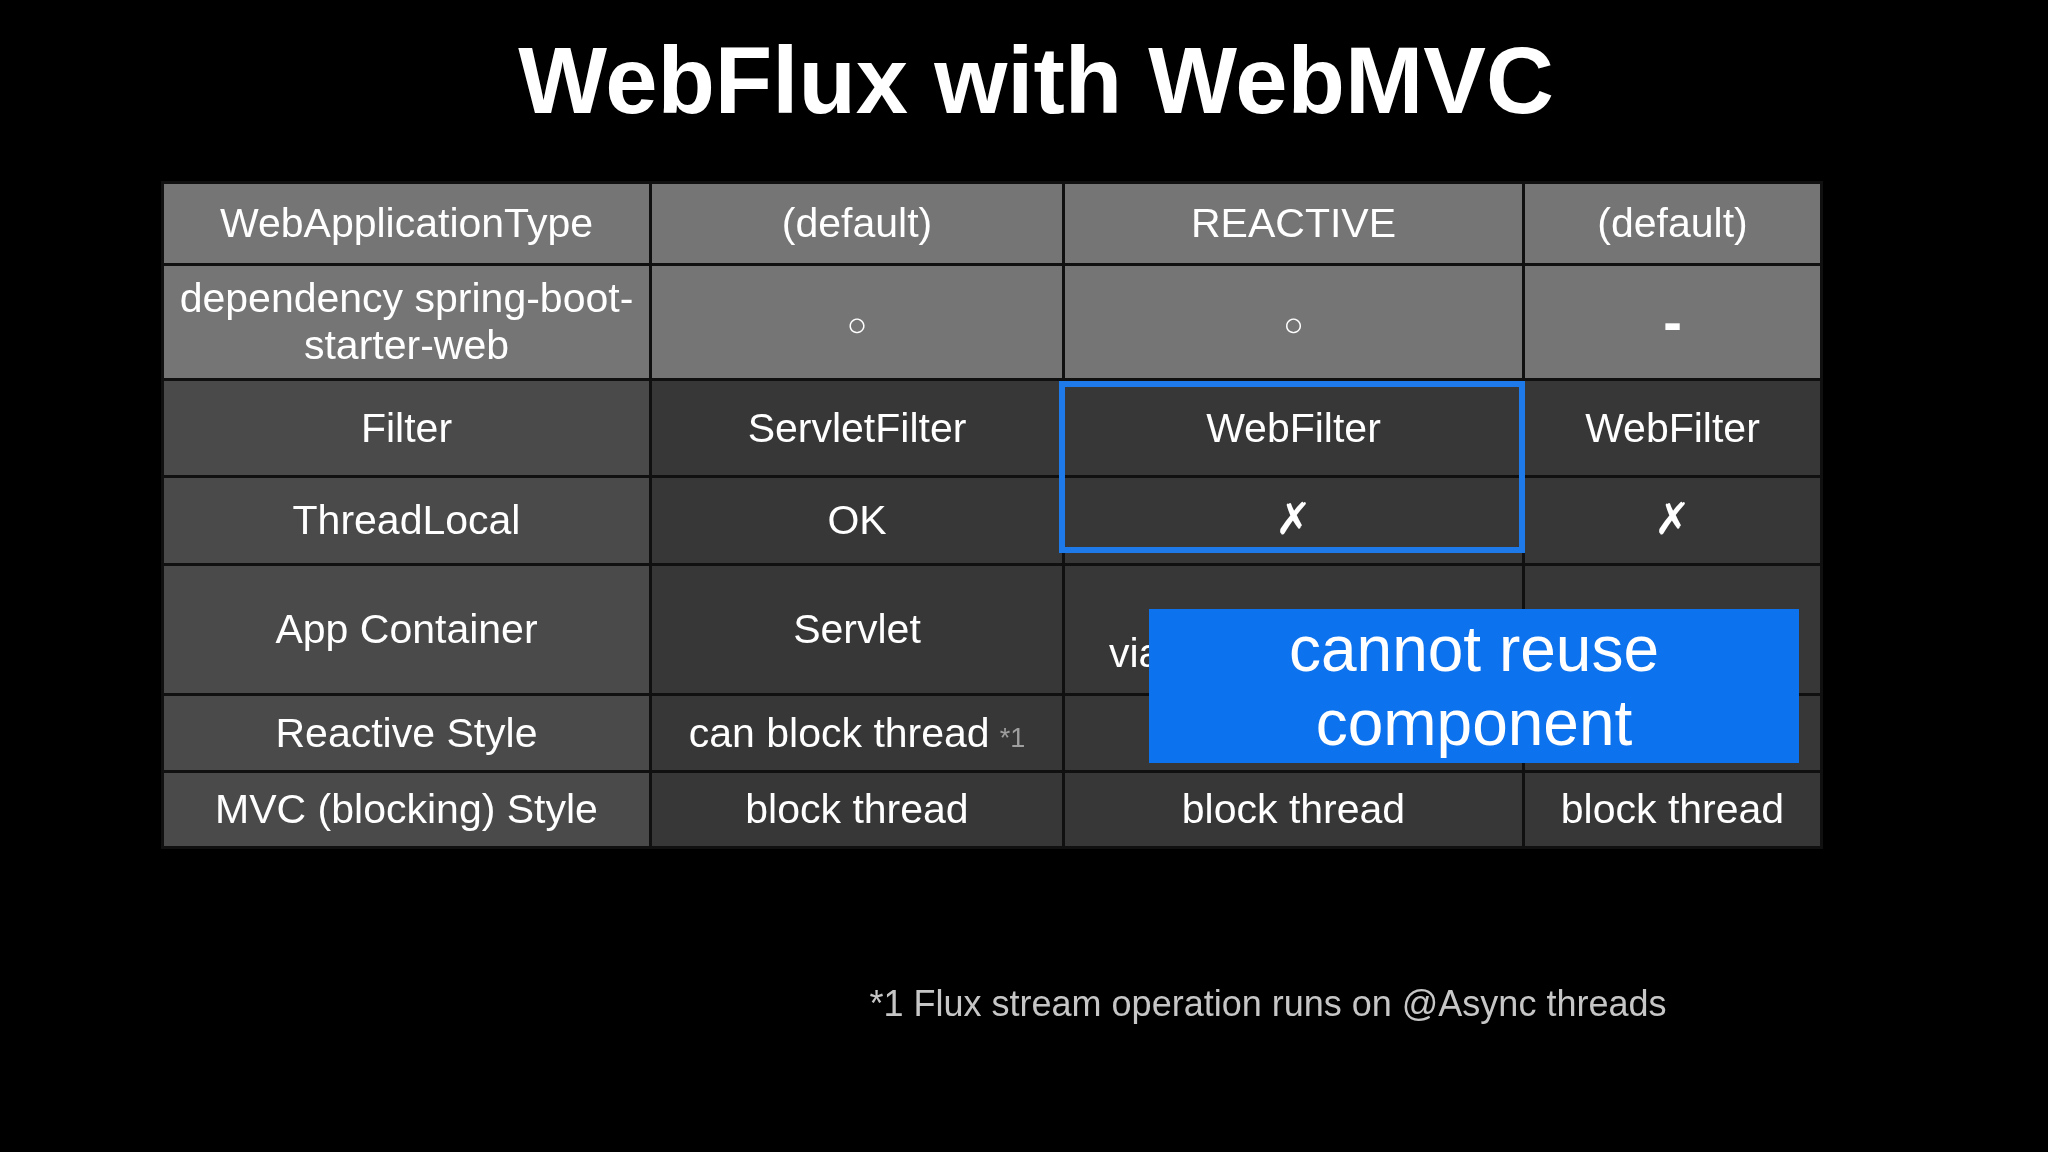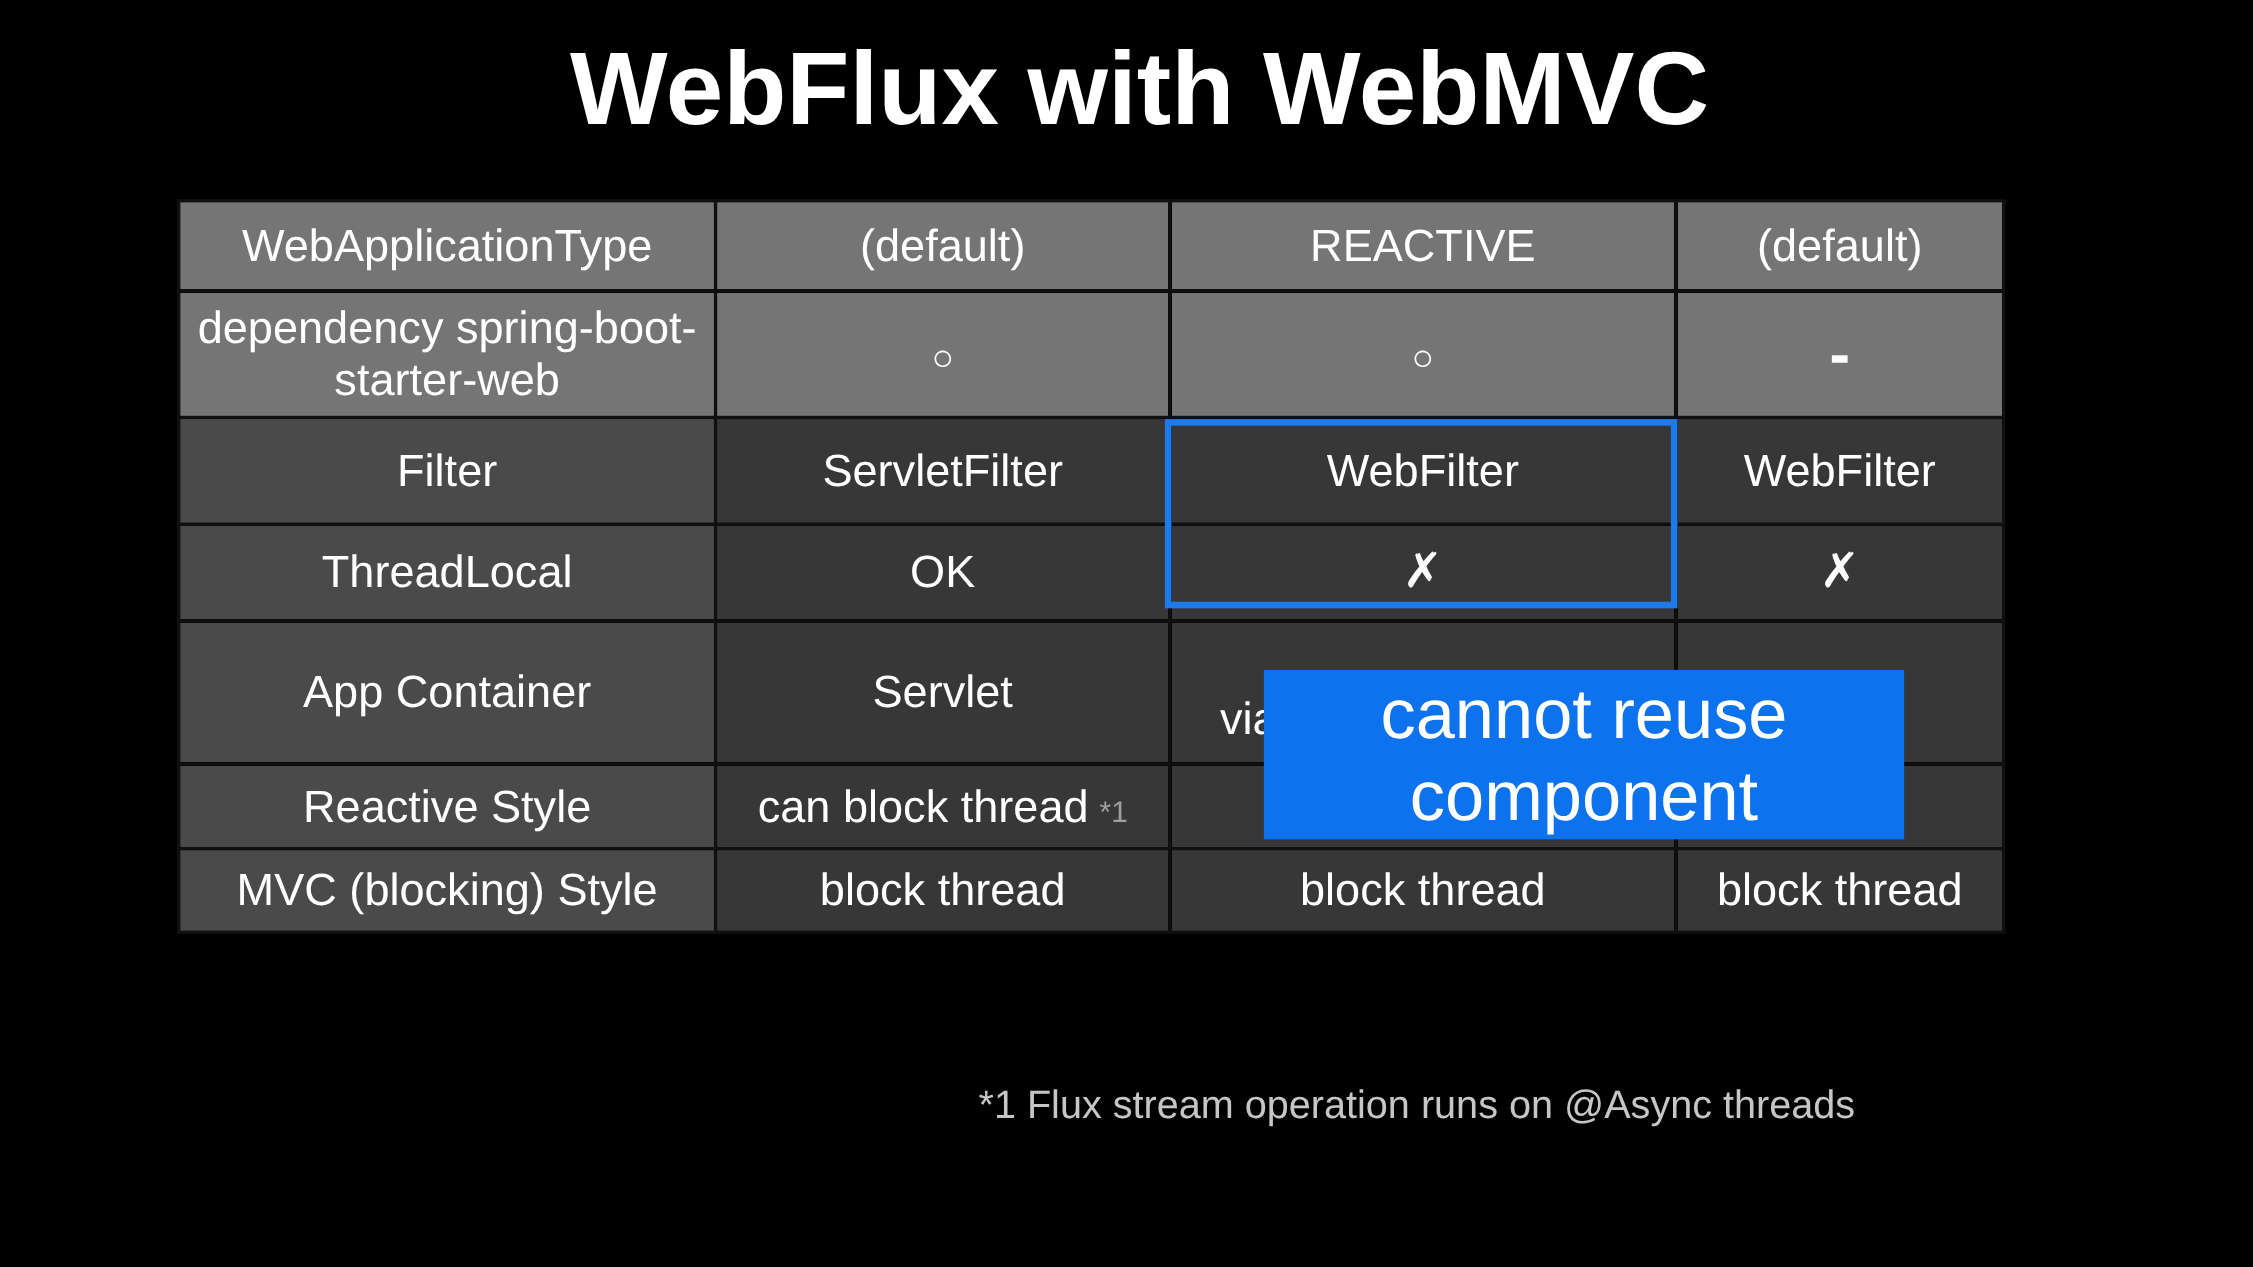--- a/index.html
+++ b/index.html
@@ -39,27 +39,27 @@
   .x-mark-icon{font-size:44px;line-height:1;}
   .note{font-size:27px;color:#9f9f9f;margin-left:10px;}
   
   .highlight-box{
     position:absolute;left:1059px;top:381px;width:466px;height:172px;
     border:6px solid var(--highlight-border-blue,#1e79e9);
     box-sizing:border-box;background:transparent;pointer-events:none;
   }
   
   .callout{
-    position:absolute;left:1149px;top:609px;width:582px;height:154px;
+    position:absolute;left:1149px;top:609px;width:650px;height:154px;
     background:var(--accent-blue,#0d72ee);color:#fff;
     display:flex;flex-direction:column;align-items:center;justify-content:center;
     font-size:64px;line-height:74px;text-align:center;
   }
   .footnote{
-    position:absolute;left:688px;top:983px;width:1200px;
+    position:absolute;left:668px;top:983px;width:1200px;
     text-align:center;color:var(--footnote-text,#c6c6c6);font-size:36px;
   }
 </style>
 </head>
 <body style="--background: #000000; --header-row-bg: #757575; --label-col-bg: #4a4a4a; --value-cell-bg: #373737; --accent-blue: #0d72ee; --highlight-border-blue: #1e79e9; --footnote-text: #c6c6c6; --cell-text: #ffffff; --note-text: #9f9f9f;">
 
 <h1 class="page-title">WebFlux with WebMVC</h1>
 
 <div class="table-wrap">
   <table class="cmp">

